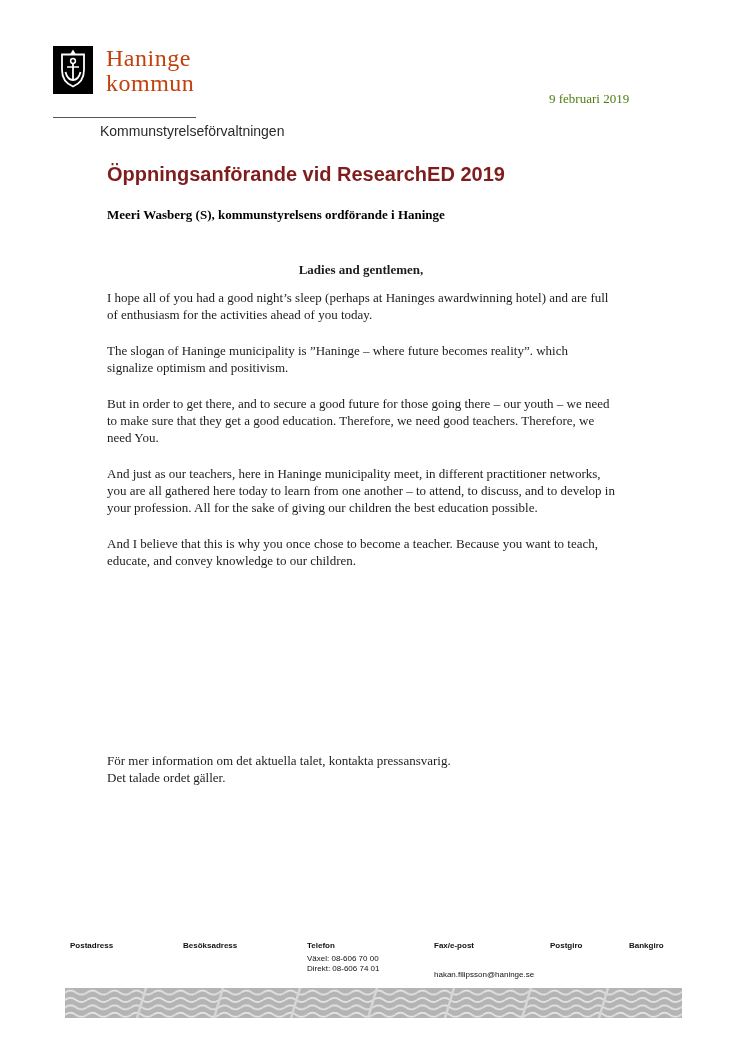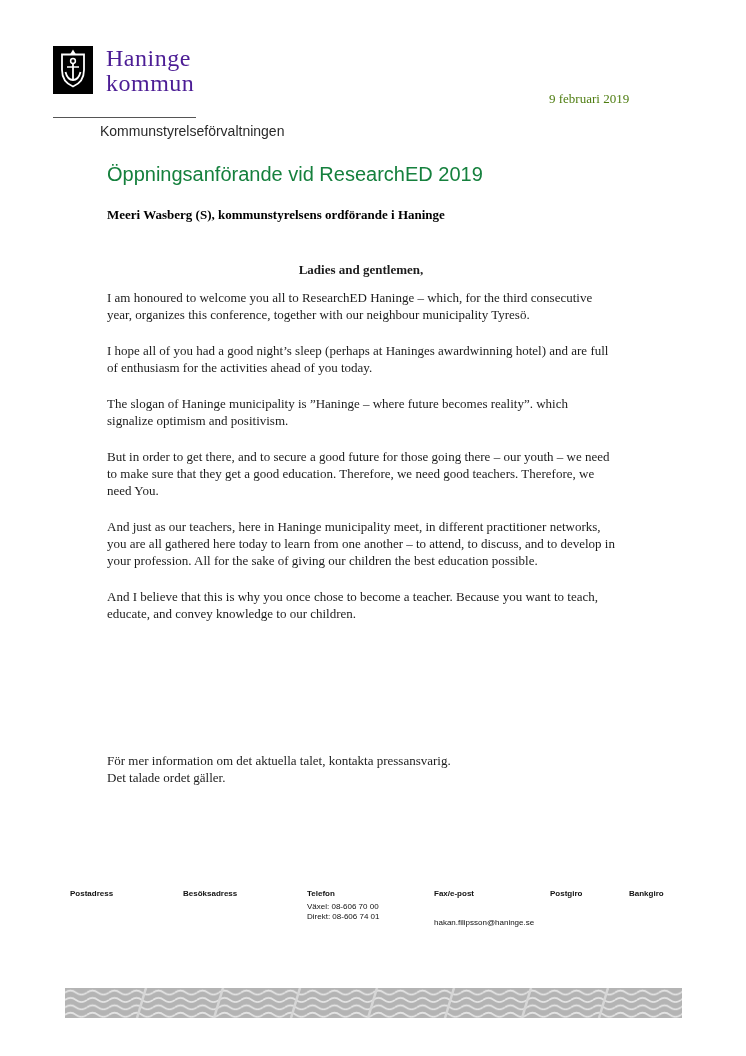--- a/index.html
+++ b/index.html
@@ -21,21 +21,21 @@
     top: 46px;
     display: flex;
     align-items: flex-start;
   }
   .logo-mark { display: block; }
   .org-name {
     margin-left: 13px;
     font-family: "Liberation Serif", serif;
     font-size: 24px;
     line-height: 25px;
-    color: #4c1d95;
+    color: #c2410c;
     letter-spacing: 0.5px;
   }
   .header-rule {
     position: absolute;
     left: 53px;
     top: 117px;
     width: 143px;
     border-top: 1px solid #555;
   }
   .department {
@@ -55,22 +55,22 @@
     color: #4d7c0f;
   }
 
   
   .doc-title {
     position: absolute;
     left: 107px;
     top: 163px;
     font-family: "Liberation Sans", sans-serif;
     font-size: 20px;
-    font-weight: 400;
-    color: #15803d;
+    font-weight: 700;
+    color: #7f1d1d;
   }
   .doc-subtitle {
     position: absolute;
     left: 107px;
     top: 207px;
     font-size: 13px;
     font-weight: bold;
     color: #000000;
   }
   .body-text {
@@ -93,21 +93,21 @@
     top: 752px;
     width: 508px;
     font-size: 13px;
     line-height: 17px;
   }
 
   
   .footer-cols {
     position: absolute;
     left: 0;
-    top: 889px;
+    top: 941px;
     width: 746px;
     height: 40px;
     font-family: "Liberation Sans", sans-serif;
     font-size: 8px;
     color: #111;
     padding-left: 9px;
   }
   .f-col { position: absolute; top: 0; }
   .f-col .f-label { font-weight: bold; margin-bottom: 4px; }
   .f-col .f-line { font-weight: normal; line-height: 10px; }
@@ -147,21 +147,20 @@
   </div>
   <div class="header-rule"></div>
   <div class="department">Kommunstyrelseförvaltningen</div>
   <div class="doc-date">9 februari 2019</div>
 
   <h1 class="doc-title">Öppningsanförande vid ResearchED 2019</h1>
   <div class="doc-subtitle">Meeri Wasberg (S), kommunstyrelsens ordförande i Haninge</div>
 
   <div class="body-text">
     <div class="salutation">Ladies and gentlemen,</div>
-    <p>I am honoured to welcome you all to ResearchED Haninge – which, for the third consecutive year, organizes this conference, together with our neighbour municipality Tyresö.</p>
     <p>I hope all of you had a good night’s sleep (perhaps at Haninges awardwinning hotel) and are full of enthusiasm for the activities ahead of you today.</p>
     <p>The slogan of Haninge municipality is ”Haninge – where future becomes reality”. which signalize optimism and positivism.</p>
     <p>But in order to get there, and to secure a good future for those going there – our youth – we need to make sure that they get a good education. Therefore, we need good teachers. Therefore, we need You.</p>
     <p>And just as our teachers, here in Haninge municipality meet, in different practitioner networks, you are all gathered here today to learn from one another – to attend, to discuss, and to develop in your profession. All for the sake of giving our children the best education possible.</p>
     <p>And I believe that this is why you once chose to become a teacher. Because you want to teach, educate, and convey knowledge to our children.</p>
   </div>
 
   <div class="footer-note">
     <div>För mer information om det aktuella talet, kontakta pressansvarig.</div>
     <div>Det talade ordet gäller.</div>

